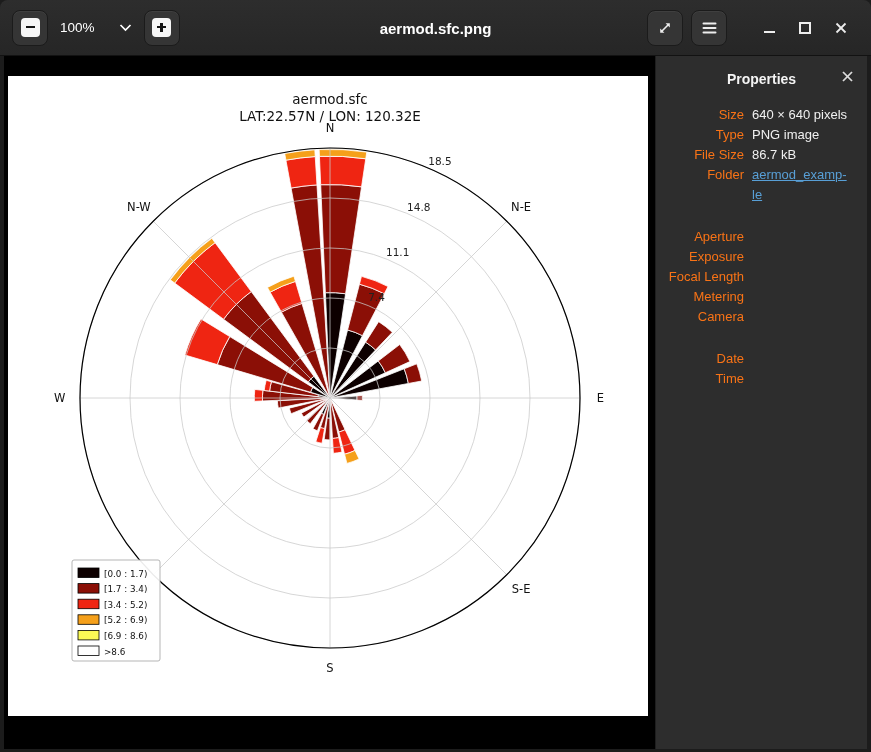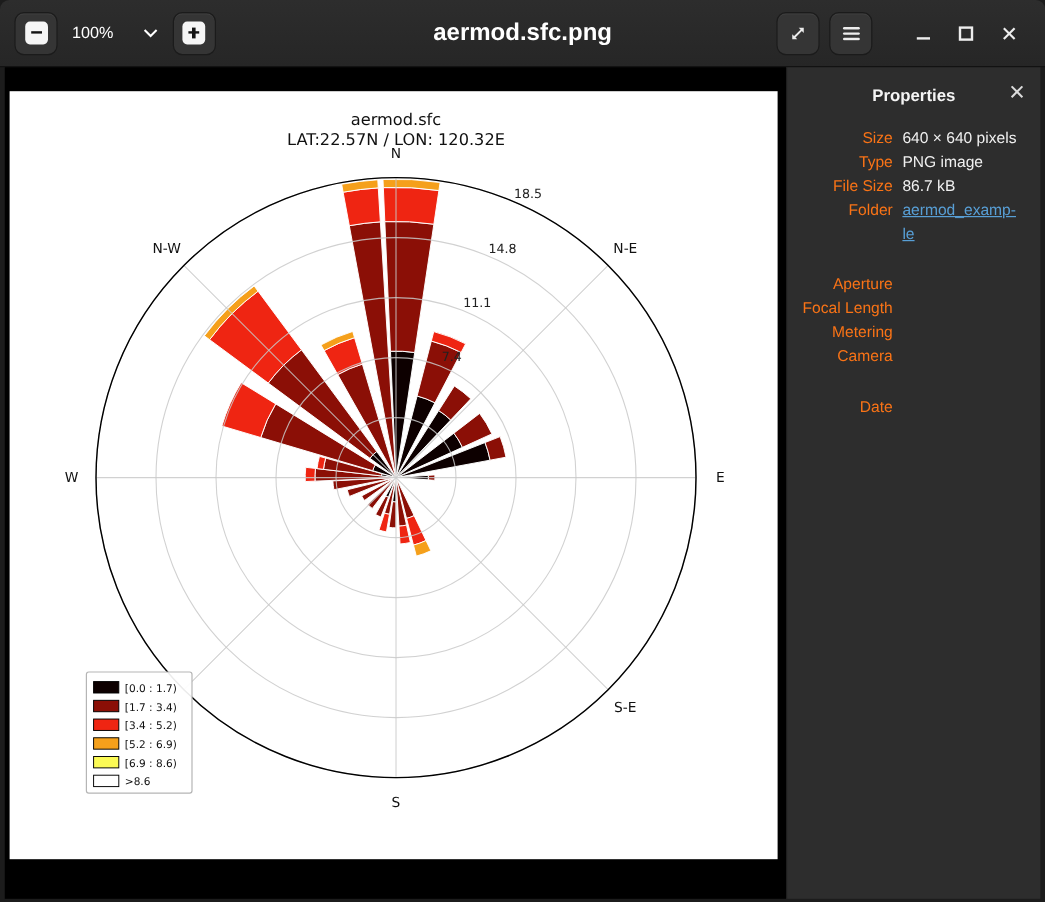--- a/index.html
+++ b/index.html
@@ -11,21 +11,21 @@
              border-radius:8px 8px 0 0;}
   .hb-left{display:flex;align-items:center;padding-left:12px;}
   .btn{width:34px;height:34px;background:#353535;border:1px solid #1b1b1b;border-radius:8px;
        display:flex;align-items:center;justify-content:center;
        box-shadow:inset 0 1px 0 rgba(255,255,255,.05);cursor:pointer;}
   .sq{width:19px;height:19px;background:#f6f6f6;border-radius:4px;position:relative;}
   .sq::after{content:"";position:absolute;left:5px;top:8px;width:9px;height:2.4px;background:#141414;}
   .sq.plus::before{content:"";position:absolute;left:8.3px;top:5px;width:2.4px;height:9px;background:#141414;}
   .zoom-combo{display:flex;align-items:center;gap:24px;padding:0 12px;color:#ffffff;font-size:13.5px;cursor:pointer;}
   .hb-title{position:absolute;left:50%;top:50%;transform:translate(-50%,-50%);
-            color:#ffffff;font-weight:bold;font-size:20px;white-space:nowrap;}
+            color:#ffffff;font-weight:bold;font-size:15px;white-space:nowrap;}
   .hb-right{margin-left:auto;display:flex;align-items:center;gap:8px;padding-right:16px;}
   .wc{width:28px;height:28px;display:flex;align-items:center;justify-content:center;cursor:pointer;}
   .min-bar{width:11px;height:2px;background:#ededed;margin-top:9px;}
   .max-square{width:8px;height:8px;border:2px solid #ededed;}
   .hb-gap{width:12px;}
   
   .content{display:flex;height:693px;border-left:4px solid #1c1c1c;border-right:4px solid #1c1c1c;
            border-bottom:4px solid #1c1c1c;}
   .viewer{width:651px;background:#000;position:relative;flex-shrink:0;}
   .image{position:absolute;left:4px;top:20px;width:640px;height:640px;background:#fff;}
@@ -231,30 +231,36 @@
           <span class="prop-label">Folder</span>
           <span class="prop-value link">aermod_examp-le</span>
         </div>
 
         <div class="group-gap"></div>
 
         <div class="prop-row">
           <span class="prop-label">Aperture</span>
         </div>
         <div class="prop-row">
+          <span class="prop-label">Exposure</span>
+        </div>
+        <div class="prop-row">
           <span class="prop-label">Focal Length</span>
         </div>
         <div class="prop-row">
           <span class="prop-label">Metering</span>
         </div>
         <div class="prop-row">
           <span class="prop-label">Camera</span>
         </div>
 
         <div class="group-gap"></div>
 
         <div class="prop-row">
           <span class="prop-label">Date</span>
+        </div>
+        <div class="prop-row">
+          <span class="prop-label">Time</span>
         </div>
       </div>
     </div>
   </div>
 </div>
 
 </body></html>

